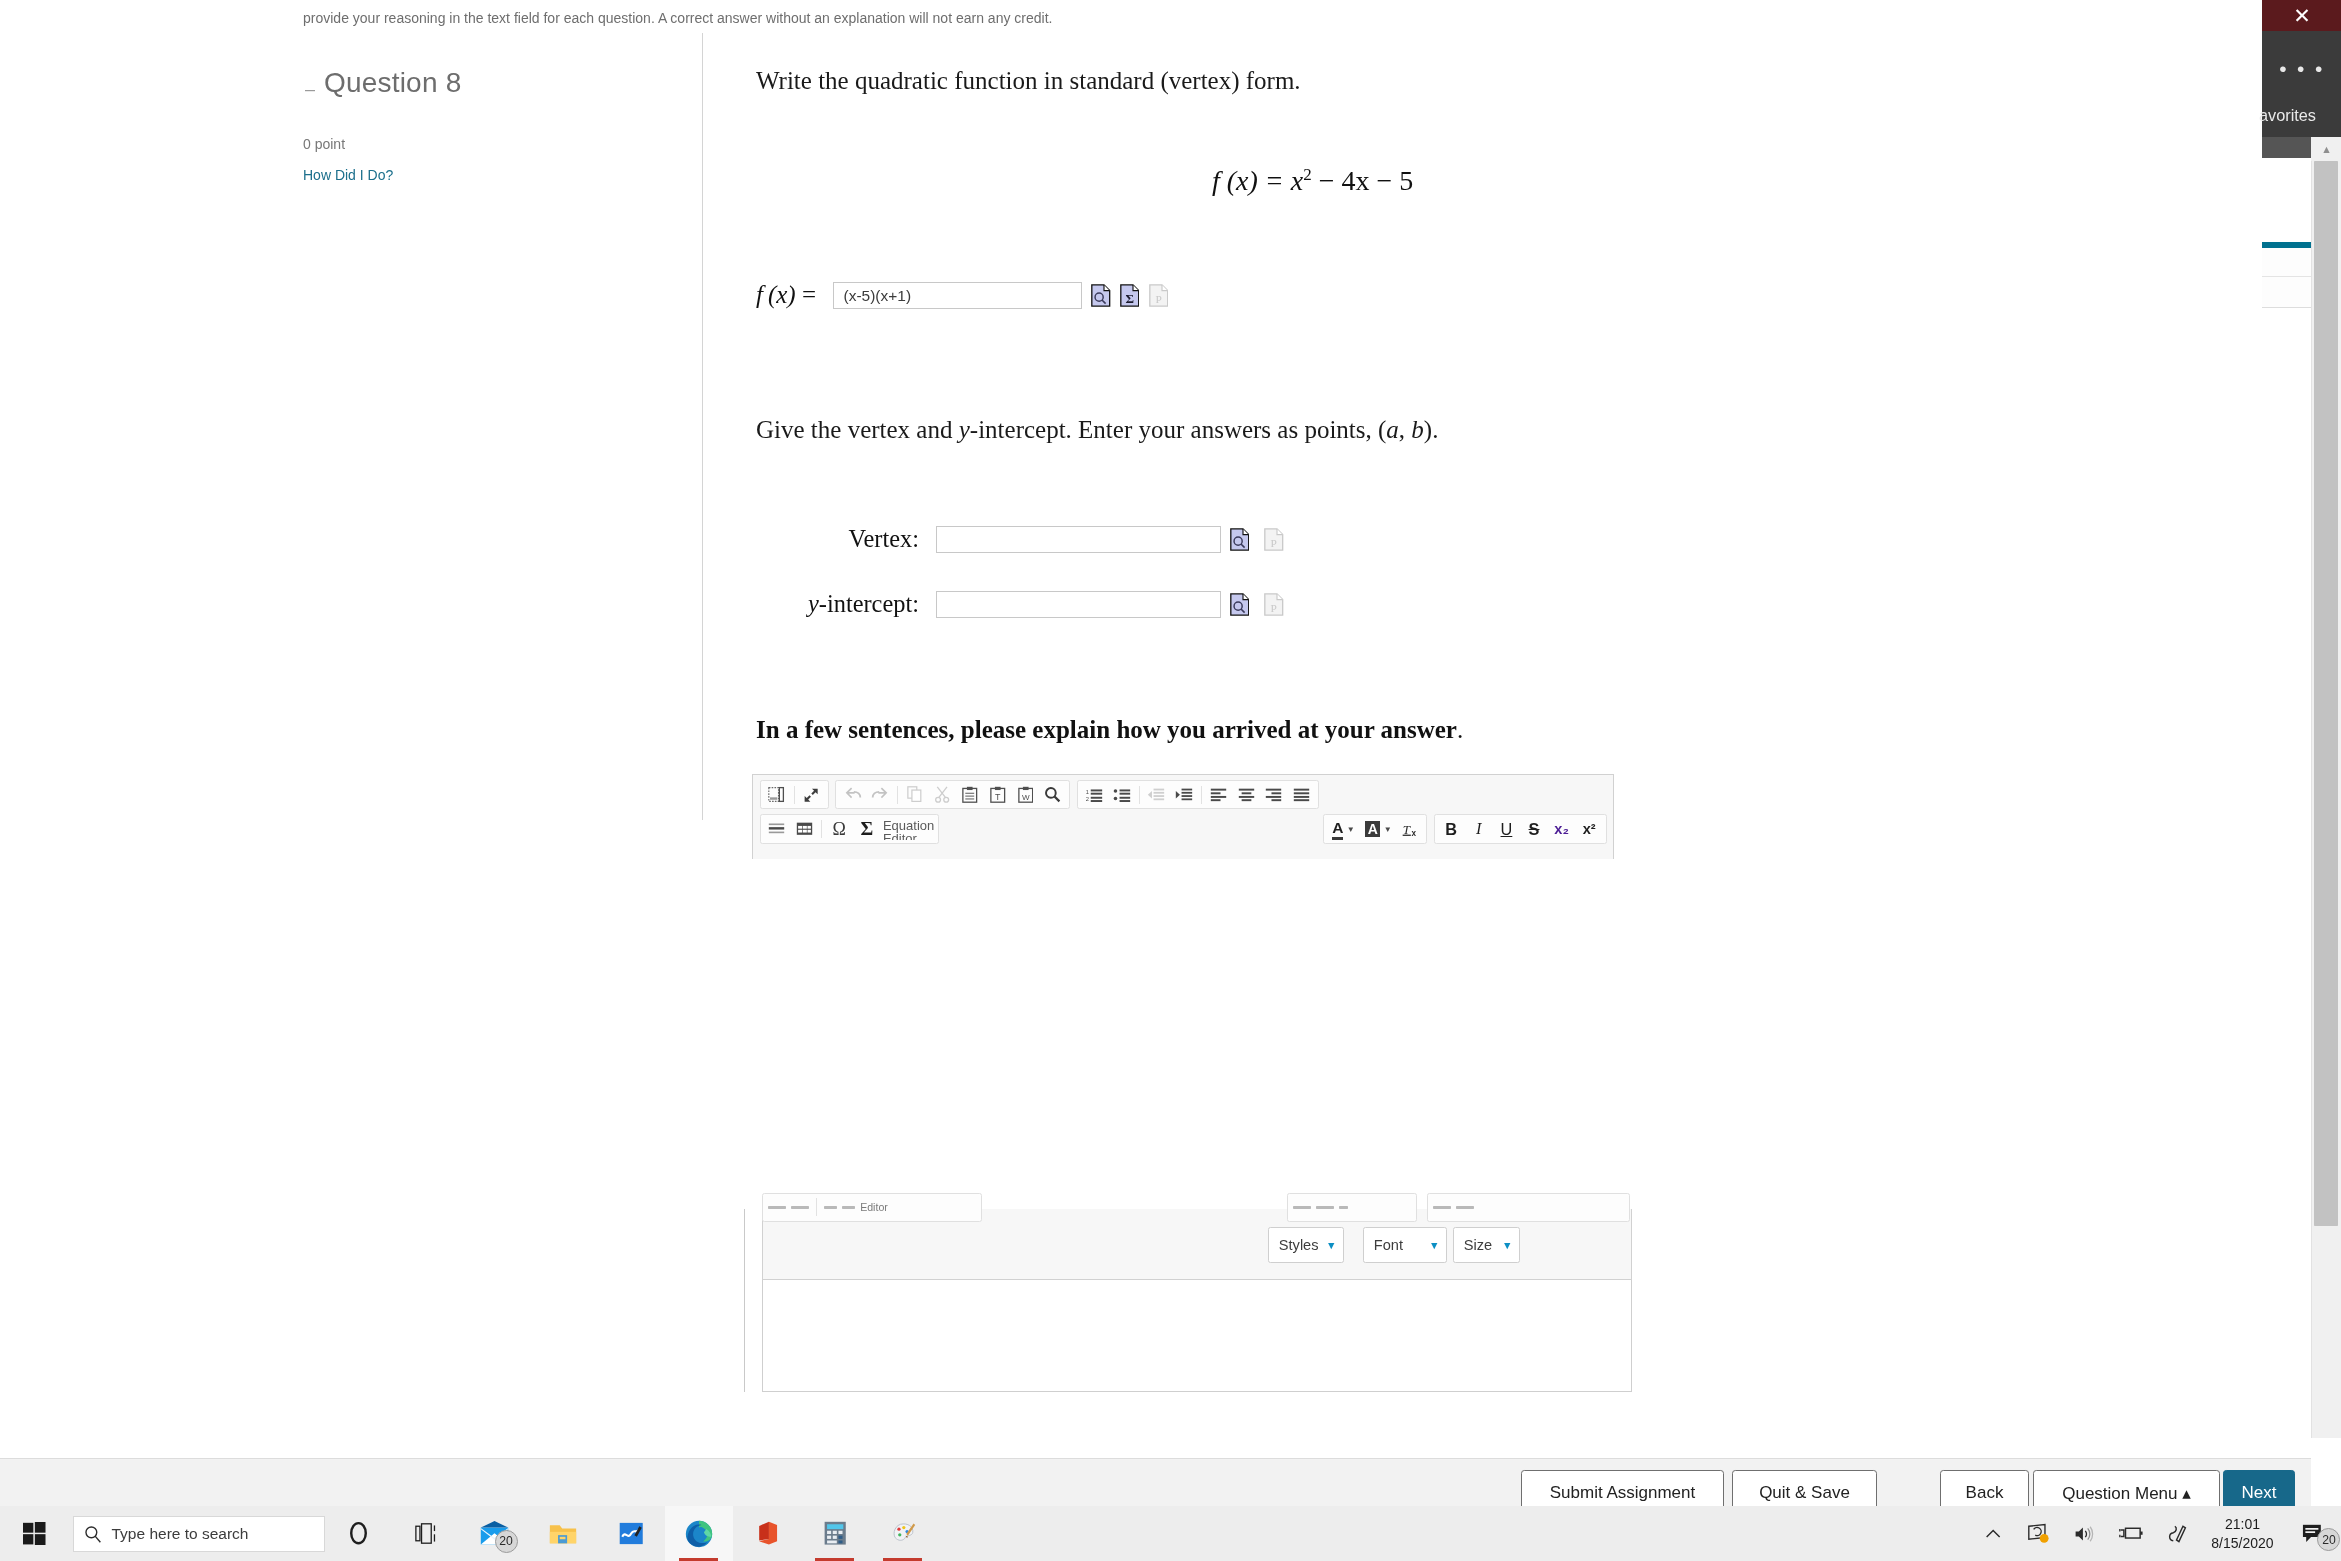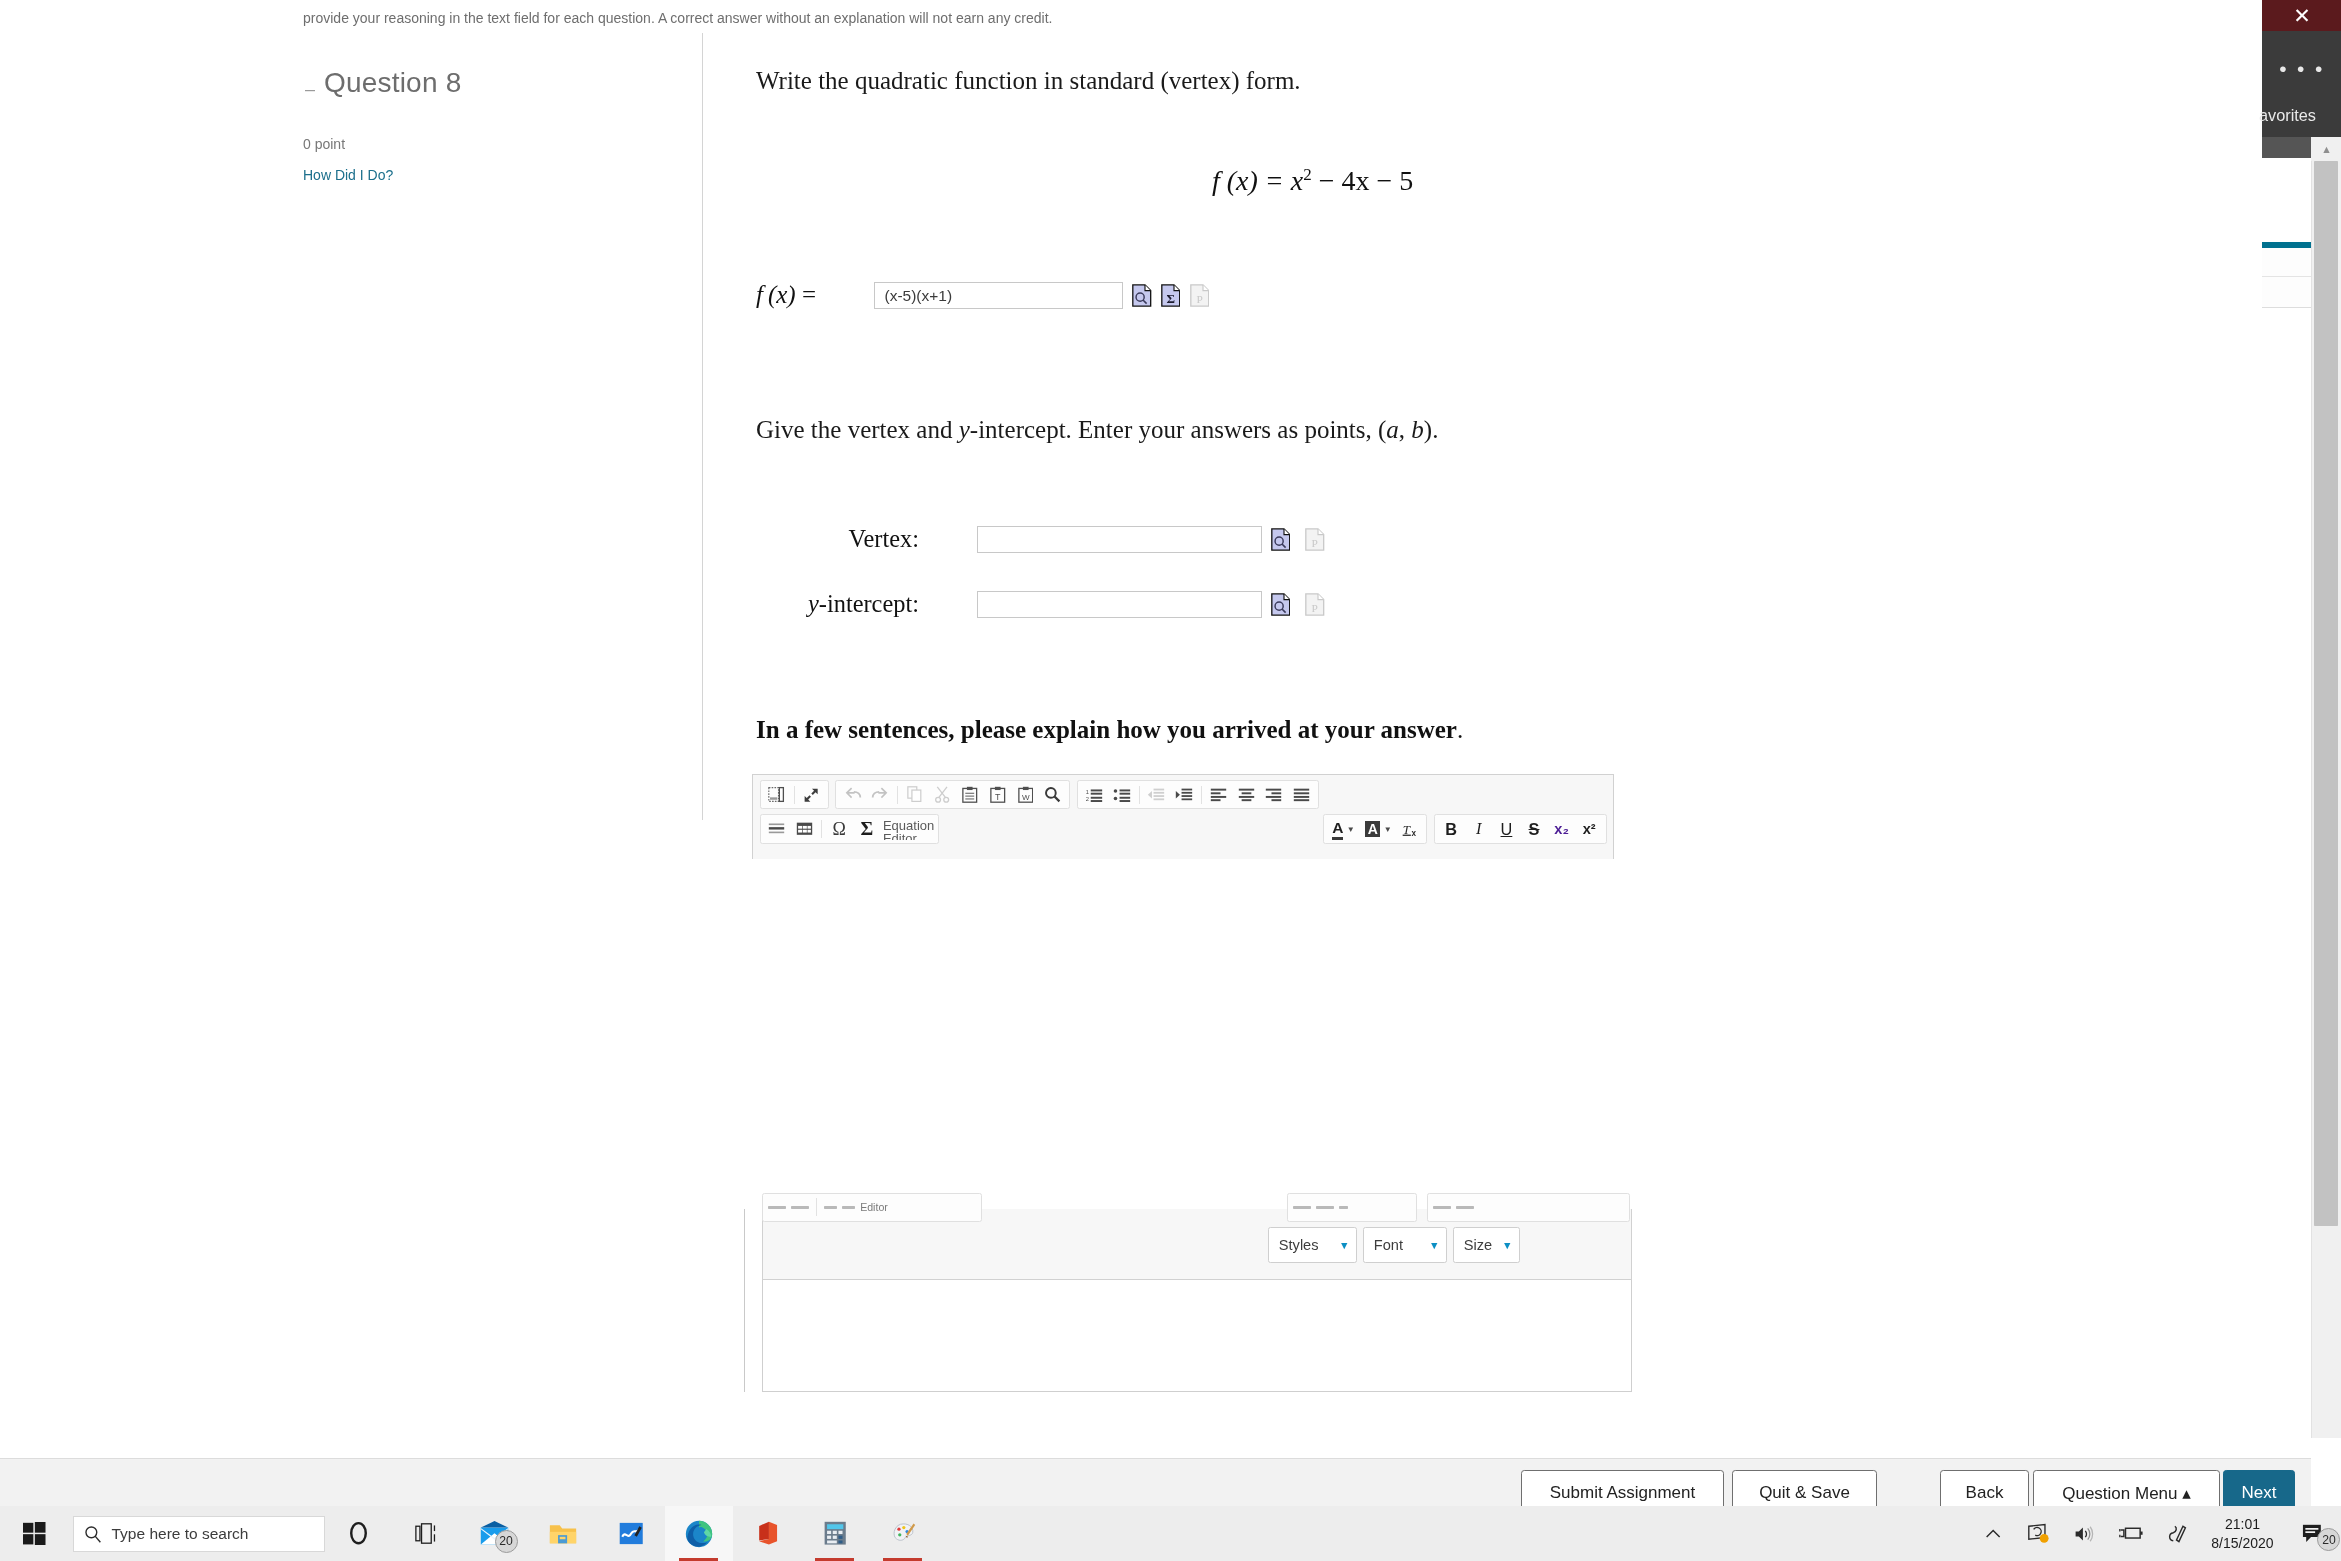--- a/index.html
+++ b/index.html
@@ -72,21 +72,21 @@
     font-size: 25px; color: #111; margin-right: 13px; white-space: nowrap;
   }
   .fx-label .eqs { font-style: normal; }
 
   .mi-input {
     display: inline-block; vertical-align: middle;
     width: 249px; height: 27px; box-sizing: border-box;
     border: 0.8px solid #c8c8c8; border-radius: 0; background: #fff;
     padding: 0 9.8px; font-size: 15.5px; color: #3b3b3b;
     font-family: "Liberation Sans", sans-serif;
-    line-height: 39px; outline: none; margin-left: 41px;
+    line-height: 39px; outline: none;
   }
   .mi-input::placeholder { color: #b3b3b3; }
 
   
   .doc-ico {
     display: inline-block; vertical-align: middle;
     width: 19.5px; height: 23px; margin-left: 5.7px; position: relative;
   }
   .doc-ico svg { display: block; }
 
@@ -616,21 +616,21 @@
       <div class="eb-ghost" style="left:524px; top:-16.3px; width:130px;">
         <div class="ghost-bar"></div>
         <div class="ghost-bar"></div>
         <div class="ghost-bar" style="width:9.8px;"></div>
       </div>
       <div class="eb-ghost" style="left:664px; top:-16.3px; width:203px;">
         <div class="ghost-bar"></div>
         <div class="ghost-bar"></div>
       </div>
 
-      <div class="combo" style="left:505px; top:18px; width:89px;">
+      <div class="combo" style="left:505px; top:18px; width:76px;">
         <span>Styles</span>
         <span class="caret">▼</span>
       </div>
       <div class="combo" style="left:600px; top:18px; width:84px;">
         <span>Font</span>
         <span class="caret">▼</span>
       </div>
       <div class="combo" style="left:690px; top:18px; width:67px;">
         <span>Size</span>
         <span class="caret">▼</span>

